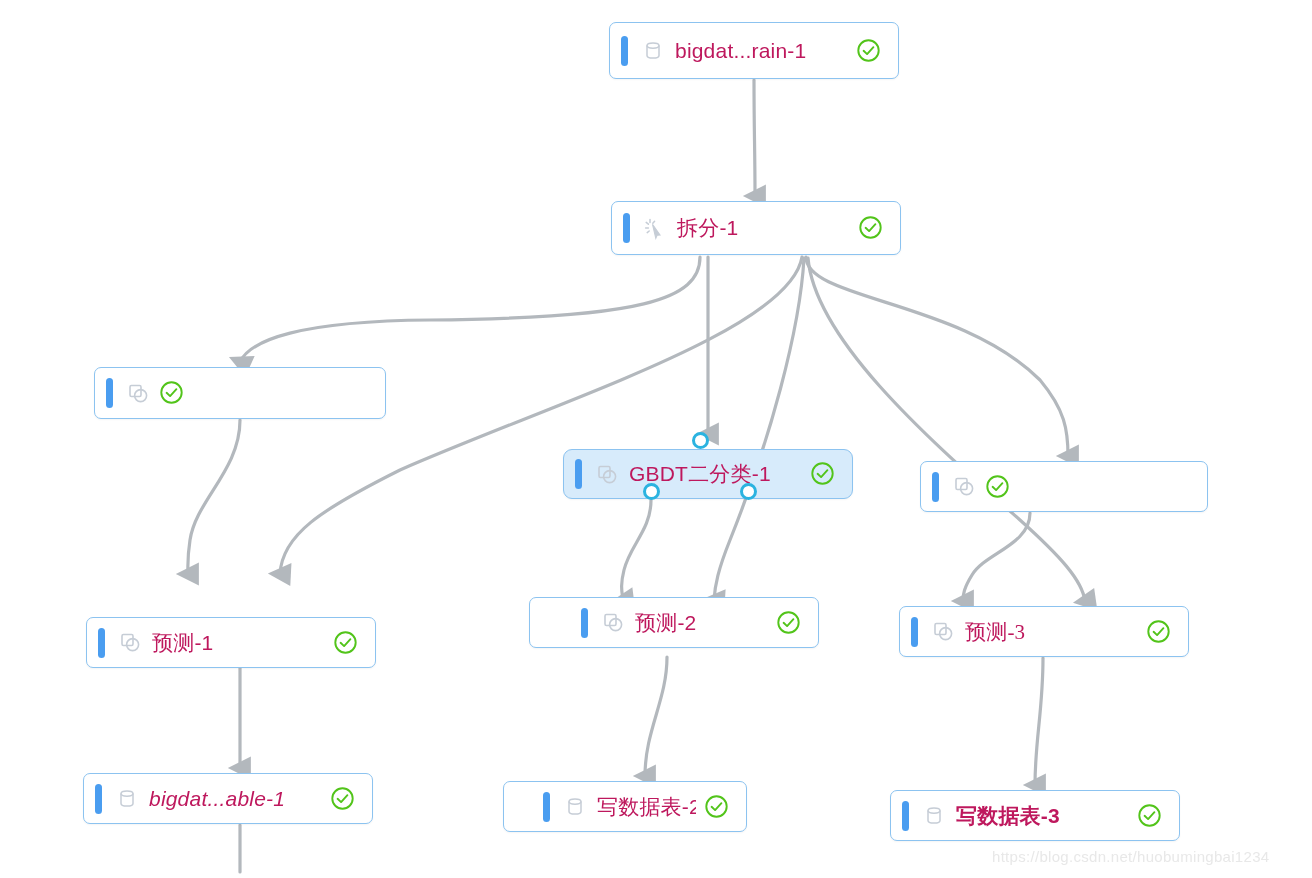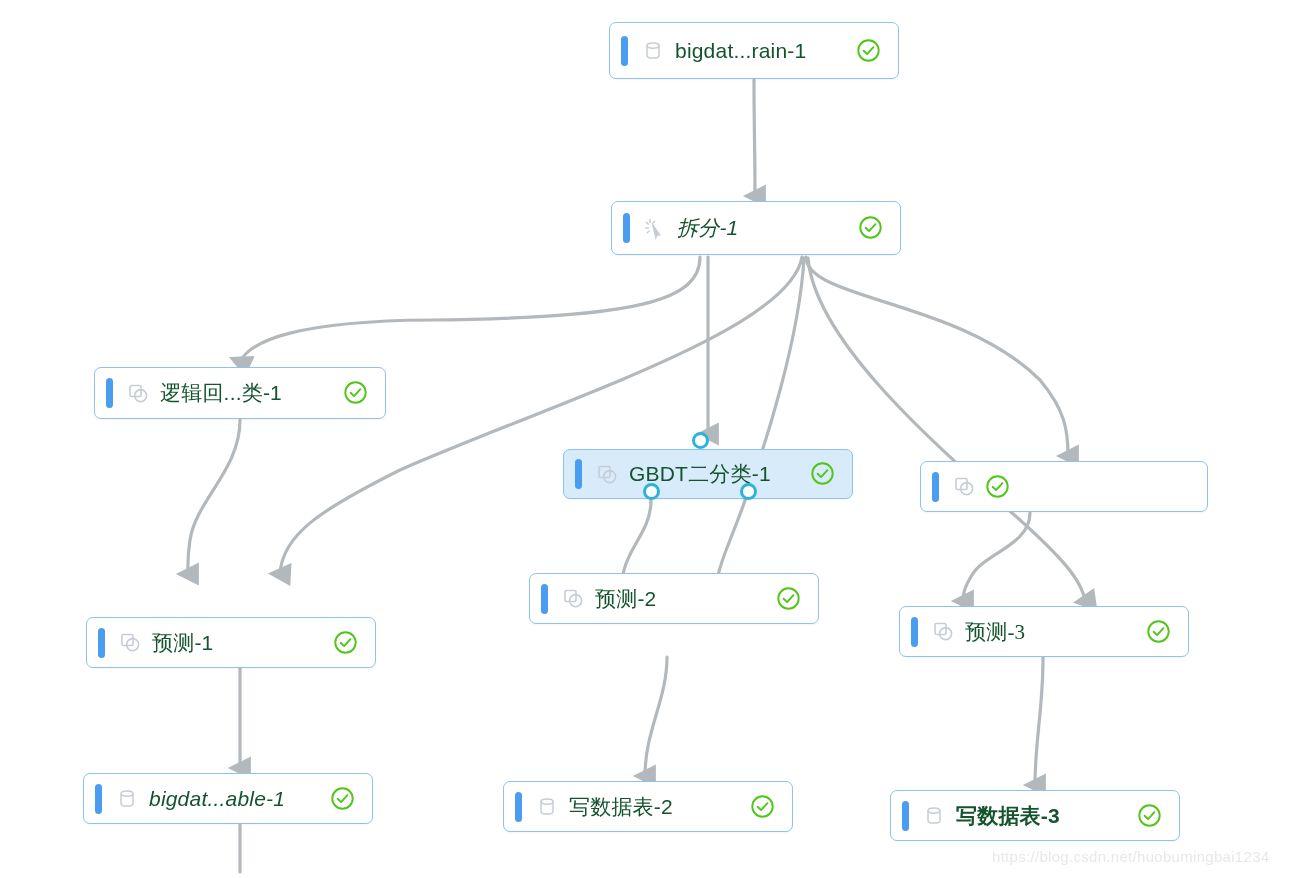--- a/index.html
+++ b/index.html
@@ -31,20 +31,21 @@
     display: flex;
     align-items: center;
     background: #ffffff;
     border: 1px solid #8cc3f0;
     border-radius: 7px;
     box-shadow: 0 1px 2px rgba(0,0,0,0.045);
   }
   .node.selected {
     background: #d7ebfb;
     border-color: #8cc3f0;
+    border-radius: 9px;
   }
   .node .accent-bar {
     width: 7px;
     height: 30px;
     border-radius: 4px;
     background: #4a9df0;
     flex: 0 0 auto;
     margin-left: 11px;
   }
   .node .node-icon {
@@ -54,21 +55,21 @@
     margin-left: 12px;
     display: flex;
     align-items: center;
     justify-content: center;
     color: #c6cdd6;
   }
   .node .node-label {
     flex: 1 1 auto;
     margin-left: 9px;
     font-size: 21px;
-    color: #14532d;
+    color: #be185d;
     letter-spacing: 0.2px;
     white-space: nowrap;
     overflow: hidden;
   }
   .node .node-status {
     flex: 0 0 auto;
     width: 26px;
     height: 26px;
     margin-right: 16px;
     margin-left: 8px;
@@ -127,21 +128,21 @@
             <ellipse cx="12" cy="6.6" rx="6" ry="2.6"></ellipse>
             <path d="M6 6.6 V16.4 C6 17.8 8.7 19 12 19 C15.3 19 18 17.8 18 16.4 V6.6"></path>
           </svg>
         </div>
         <div class="node-label">bigdat...rain-1</div>
         <div class="node-status"><svg width="25" height="25" viewBox="0 0 25 25" fill="none">
             <circle cx="12.5" cy="12.5" r="10.2" stroke="#52c41a" stroke-width="1.9"></circle>
             <path d="M7.6 12.8 L11.1 16.1 L17.4 9.2" stroke="#52c41a" stroke-width="1.9" stroke-linecap="round" stroke-linejoin="round"></path>
           </svg></div>
       </div>
-      <div class="node" style="left: 611px; top: 201px; width: 290px; height: 54px; font-style: italic;">
+      <div class="node" style="left: 611px; top: 201px; width: 290px; height: 54px;">
         <div class="accent-bar"></div>
         <div class="node-icon">
           <svg width="25" height="25" viewBox="0 0 25 25" fill="none" stroke="#c6cdd6" stroke-width="1.5" stroke-linecap="round">
             <path d="M9.5 8.4 L17 19 L14.1 19.2 L12.8 22.2 Z" fill="#c6cdd6" stroke="#c6cdd6" stroke-width="1.1"></path>
             <path d="M7 3.6 V6.6 M3.2 6.4 L5.4 8.2 M2.6 12 H5.4 M4.2 16.6 L6.2 15 M11.6 5.2 L9.8 7.2"></path>
           </svg>
         </div>
         <div class="node-label">拆分-1</div>
         <div class="node-status"><svg width="25" height="25" viewBox="0 0 25 25" fill="none">
             <circle cx="12.5" cy="12.5" r="10.2" stroke="#52c41a" stroke-width="1.9"></circle>
@@ -149,21 +150,20 @@
           </svg></div>
       </div>
       <div class="node" style="left: 94px; top: 367px; width: 292px; height: 52px;">
         <div class="accent-bar"></div>
         <div class="node-icon">
           <svg width="25" height="25" viewBox="0 0 25 25" fill="none" stroke="#c6cdd6" stroke-width="1.6">
             <rect x="4" y="4.5" width="11" height="11" rx="1.4"></rect>
             <circle cx="14.6" cy="14.6" r="6"></circle>
           </svg>
         </div>
-        <div class="node-label">逻辑回...类-1</div>
         <div class="node-status"><svg width="25" height="25" viewBox="0 0 25 25" fill="none">
             <circle cx="12.5" cy="12.5" r="10.2" stroke="#52c41a" stroke-width="1.9"></circle>
             <path d="M7.6 12.8 L11.1 16.1 L17.4 9.2" stroke="#52c41a" stroke-width="1.9" stroke-linecap="round" stroke-linejoin="round"></path>
           </svg></div>
       </div>
       <div class="node selected" style="left: 563px; top: 449px; width: 290px; height: 50px;">
         <div class="accent-bar"></div>
         <div class="node-icon">
           <svg width="25" height="25" viewBox="0 0 25 25" fill="none" stroke="#c6cdd6" stroke-width="1.6">
             <rect x="4" y="4.5" width="11" height="11" rx="1.4"></rect>
@@ -196,21 +196,21 @@
             <rect x="4" y="4.5" width="11" height="11" rx="1.4"></rect>
             <circle cx="14.6" cy="14.6" r="6"></circle>
           </svg>
         </div>
         <div class="node-label">预测-1</div>
         <div class="node-status"><svg width="25" height="25" viewBox="0 0 25 25" fill="none">
             <circle cx="12.5" cy="12.5" r="10.2" stroke="#52c41a" stroke-width="1.9"></circle>
             <path d="M7.6 12.8 L11.1 16.1 L17.4 9.2" stroke="#52c41a" stroke-width="1.9" stroke-linecap="round" stroke-linejoin="round"></path>
           </svg></div>
       </div>
-      <div class="node" style="left: 529px; top: 573px; width: 290px; height: 51px;">
+      <div class="node" style="left: 529px; top: 597px; width: 290px; height: 51px; padding-left: 40px;">
         <div class="accent-bar"></div>
         <div class="node-icon">
           <svg width="25" height="25" viewBox="0 0 25 25" fill="none" stroke="#c6cdd6" stroke-width="1.6">
             <rect x="4" y="4.5" width="11" height="11" rx="1.4"></rect>
             <circle cx="14.6" cy="14.6" r="6"></circle>
           </svg>
         </div>
         <div class="node-label">预测-2</div>
         <div class="node-status"><svg width="25" height="25" viewBox="0 0 25 25" fill="none">
             <circle cx="12.5" cy="12.5" r="10.2" stroke="#52c41a" stroke-width="1.9"></circle>
@@ -238,21 +238,21 @@
             <ellipse cx="12" cy="6.6" rx="6" ry="2.6"></ellipse>
             <path d="M6 6.6 V16.4 C6 17.8 8.7 19 12 19 C15.3 19 18 17.8 18 16.4 V6.6"></path>
           </svg>
         </div>
         <div class="node-label">bigdat...able-1</div>
         <div class="node-status"><svg width="25" height="25" viewBox="0 0 25 25" fill="none">
             <circle cx="12.5" cy="12.5" r="10.2" stroke="#52c41a" stroke-width="1.9"></circle>
             <path d="M7.6 12.8 L11.1 16.1 L17.4 9.2" stroke="#52c41a" stroke-width="1.9" stroke-linecap="round" stroke-linejoin="round"></path>
           </svg></div>
       </div>
-      <div class="node" style="left: 503px; top: 781px; width: 290px; height: 51px;">
+      <div class="node" style="left: 503px; top: 781px; width: 244px; height: 51px; padding-left: 28px;">
         <div class="accent-bar"></div>
         <div class="node-icon">
           <svg width="24" height="24" viewBox="0 0 24 24" fill="none" stroke="#c6cdd6" stroke-width="1.5">
             <ellipse cx="12" cy="6.6" rx="6" ry="2.6"></ellipse>
             <path d="M6 6.6 V16.4 C6 17.8 8.7 19 12 19 C15.3 19 18 17.8 18 16.4 V6.6"></path>
           </svg>
         </div>
         <div class="node-label">写数据表-2</div>
         <div class="node-status"><svg width="25" height="25" viewBox="0 0 25 25" fill="none">
             <circle cx="12.5" cy="12.5" r="10.2" stroke="#52c41a" stroke-width="1.9"></circle>

